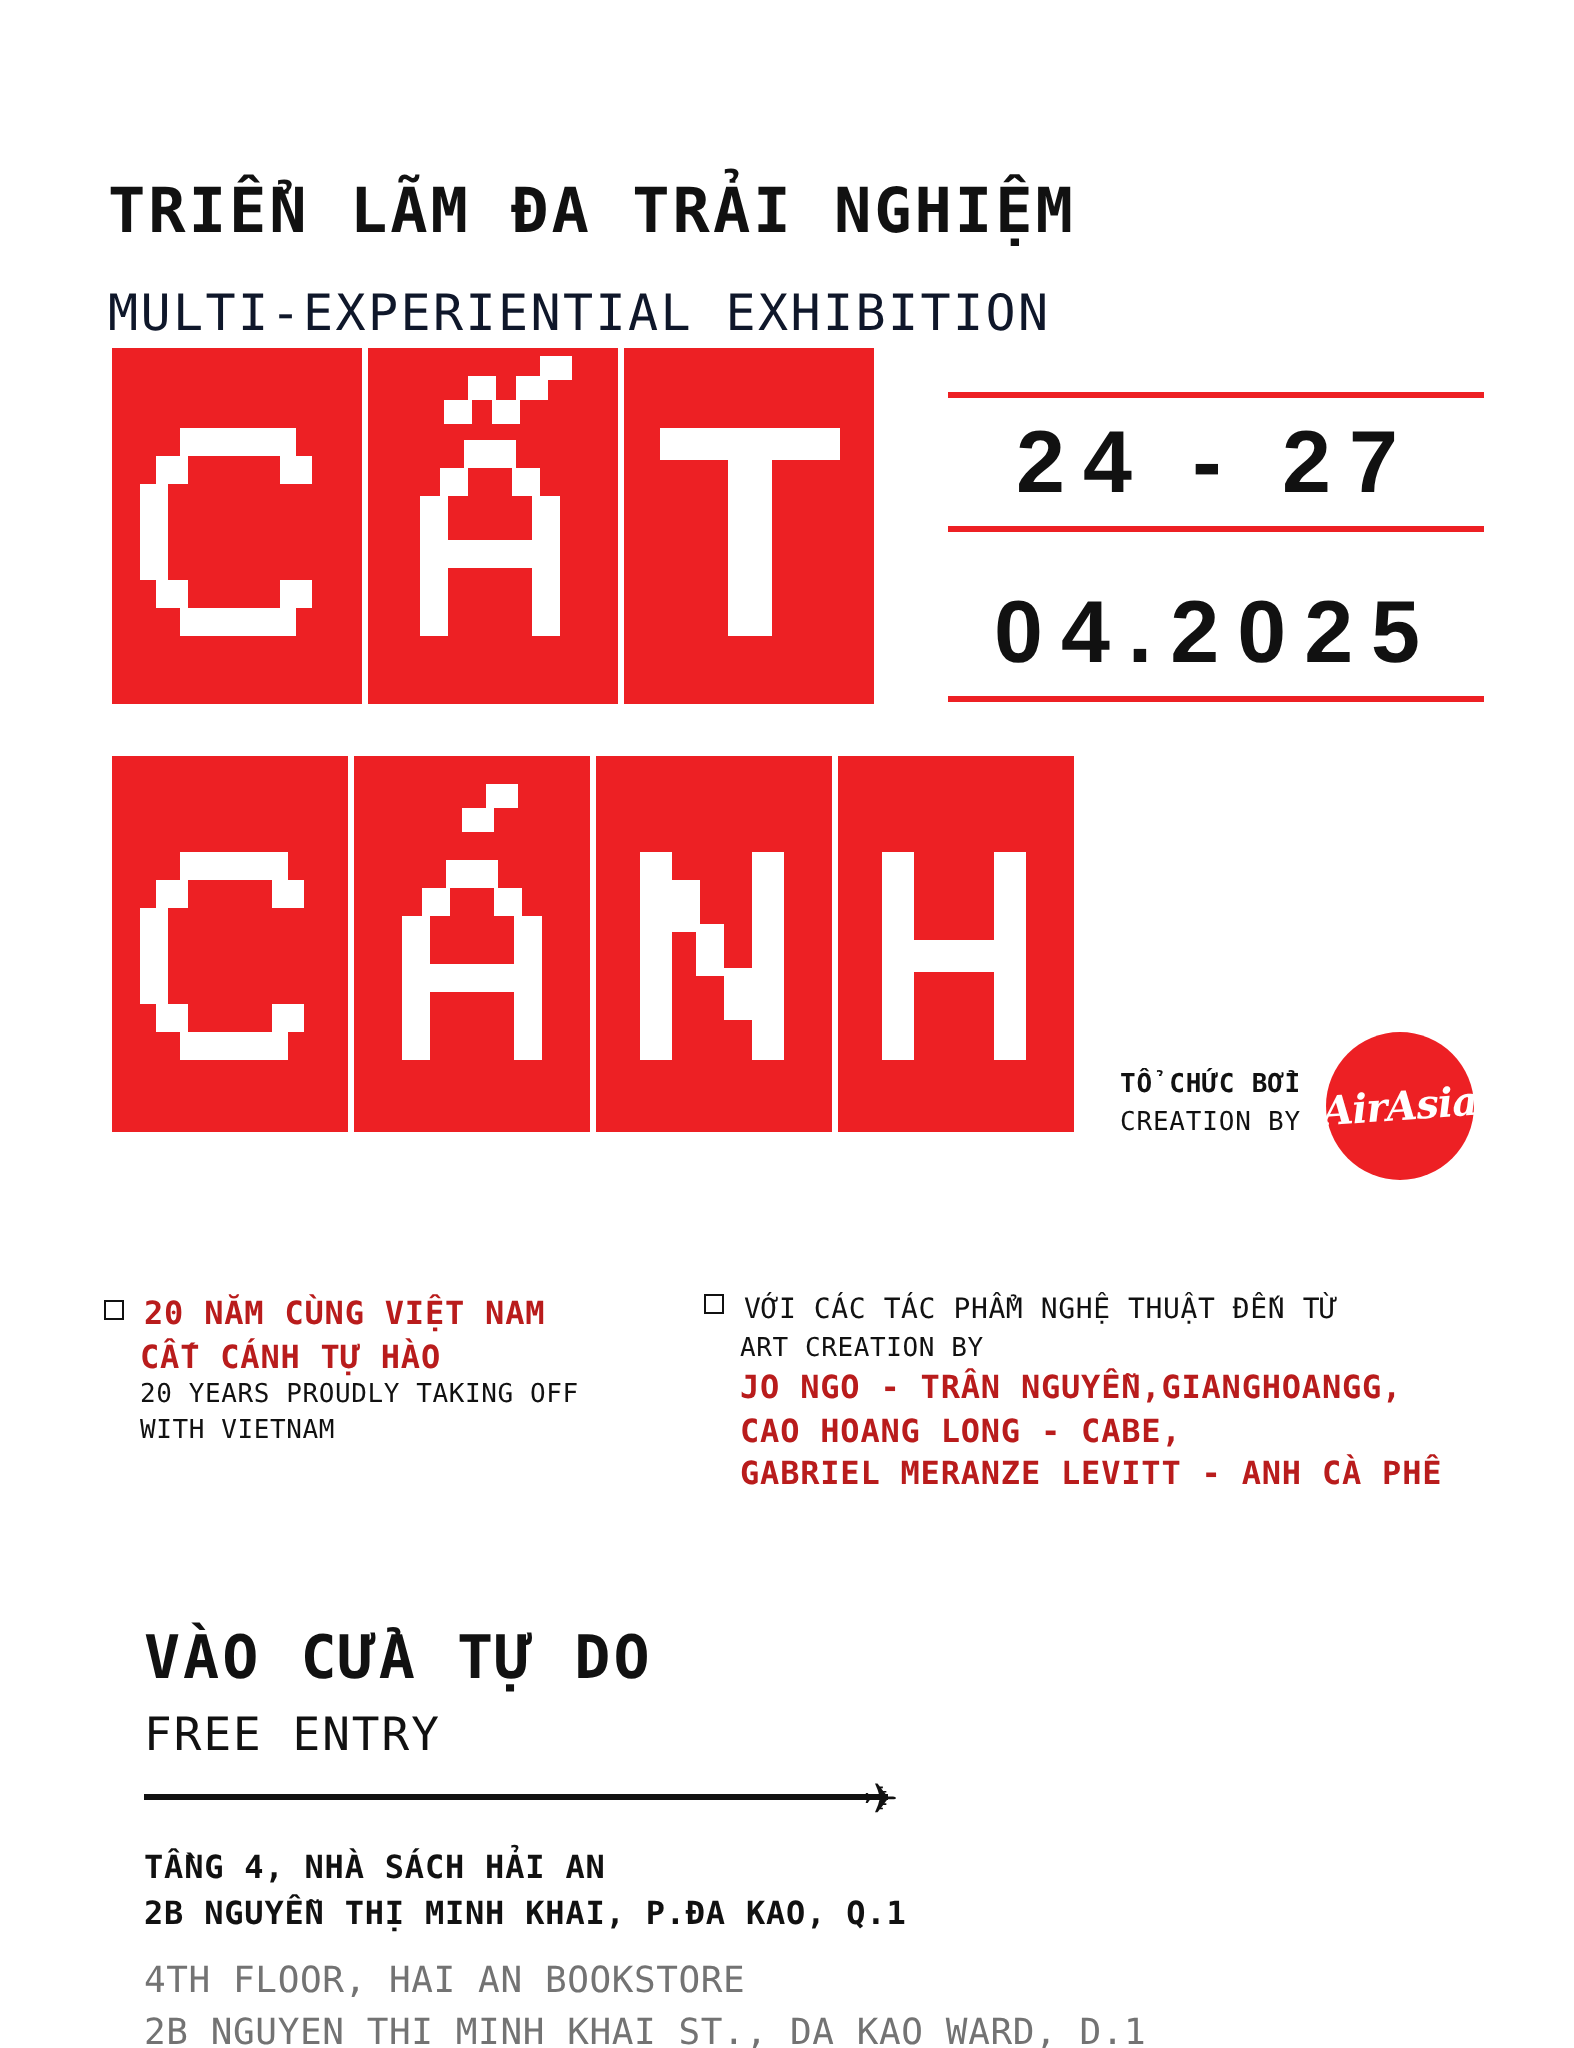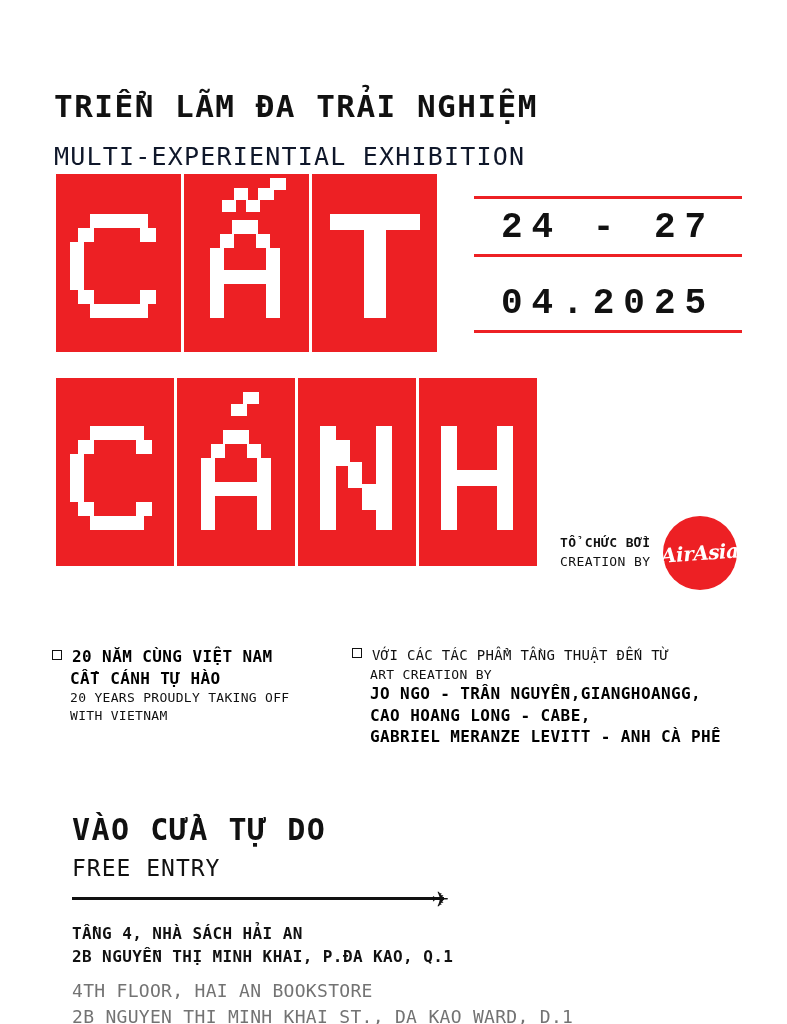--- a/index.html
+++ b/index.html
@@ -83,23 +83,23 @@
     left: 474px;
     top: 196px;
     width: 268px;
   }
   .date-rule {
     height: 3px;
     background: #ED2024;
     width: 100%;
   }
   .date-line {
-    font-family: Liberation Mono, monospace;
-    font-weight: bold;
-    font-size: 36px;
+    font-family: Liberation Sans, sans-serif;
+    font-weight: bold;
+    font-size: 44px;
     letter-spacing: 9px;
     color: #111;
     text-align: center;
     padding: 8px 0 6px 0;
     white-space: nowrap;
   }
   .date-gap { height: 18px; }
 
   
   .powered {
@@ -167,21 +167,21 @@
     border: 1.5px solid #111;
     display: inline-block;
     margin-right: 10px;
     vertical-align: 2px;
   }
   .info-strong {
     font-family: "DejaVu Sans Mono", monospace;
     font-weight: bold;
     font-size: 16px;
     letter-spacing: 0.4px;
-    color: #000000;
+    color: #b91c1c;
     line-height: 1.35;
     white-space: nowrap;
   }
   .info-strong.indent { padding-left: 18px; }
   .info-small {
     font-family: "DejaVu Sans Mono", monospace;
     font-size: 13px;
     letter-spacing: 0.3px;
     color: #111;
     line-height: 1.35;
@@ -392,21 +392,21 @@
     <div class="info-strong">
       <span class="bullet-sq"></span><span>20 NĂM CÙNG VIỆT NAM</span>
     </div>
     <div class="info-strong indent">CẤT CÁNH TỰ HÀO</div>
     <div class="info-small">20 YEARS PROUDLY TAKING OFF</div>
     <div class="info-small">WITH VIETNAM</div>
   </div>
 
   <div class="info-right">
     <div class="info-reg">
-      <span class="bullet-sq"></span><span>VỚI CÁC TÁC PHẨM TẦNG THUẬT ĐẾN TỪ</span>
+      <span class="bullet-sq"></span><span>VỚI CÁC TÁC PHẨM NGHỆ THUẬT ĐẾN TỪ</span>
     </div>
     <div class="info-small">ART CREATION BY</div>
     <div class="info-strong indent">JO NGO - TRÂN NGUYỄN,GIANGHOANGG,</div>
     <div class="info-strong indent">CAO HOANG LONG - CABE,</div>
     <div class="info-strong indent">GABRIEL MERANZE LEVITT - ANH CÀ PHÊ</div>
   </div>
 
   <div class="entry">
     <div class="entry-vi">VÀO CỬA TỰ DO</div>
     <div class="entry-en">FREE ENTRY</div>

